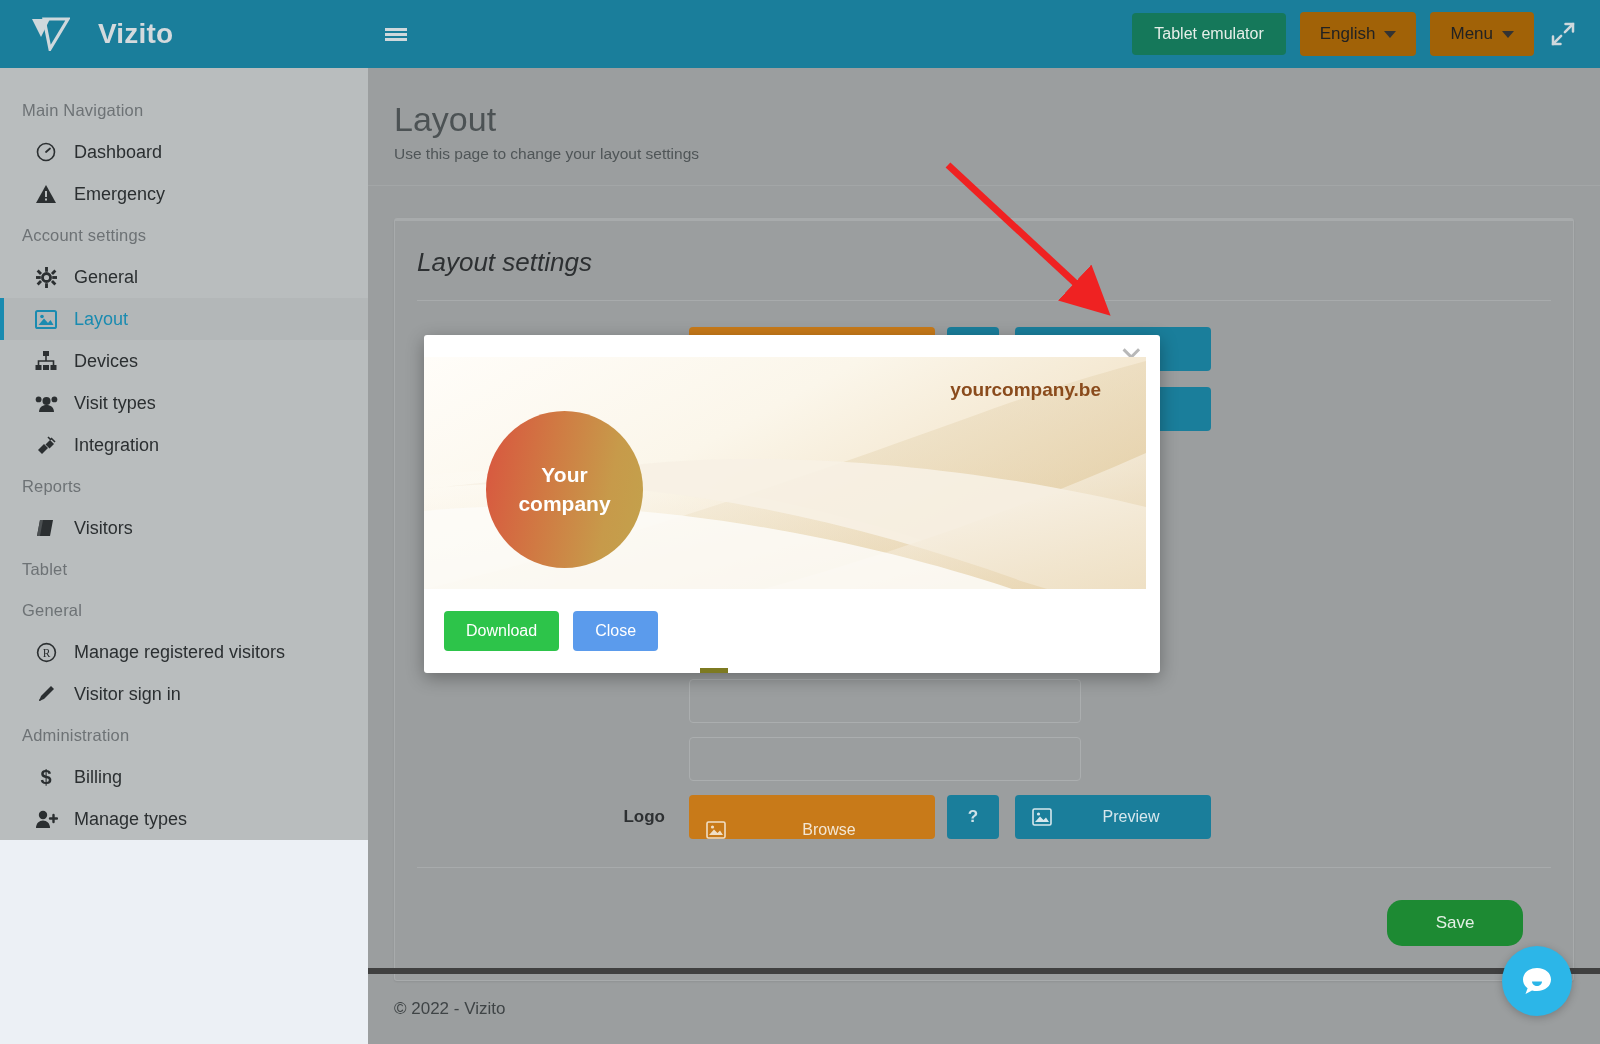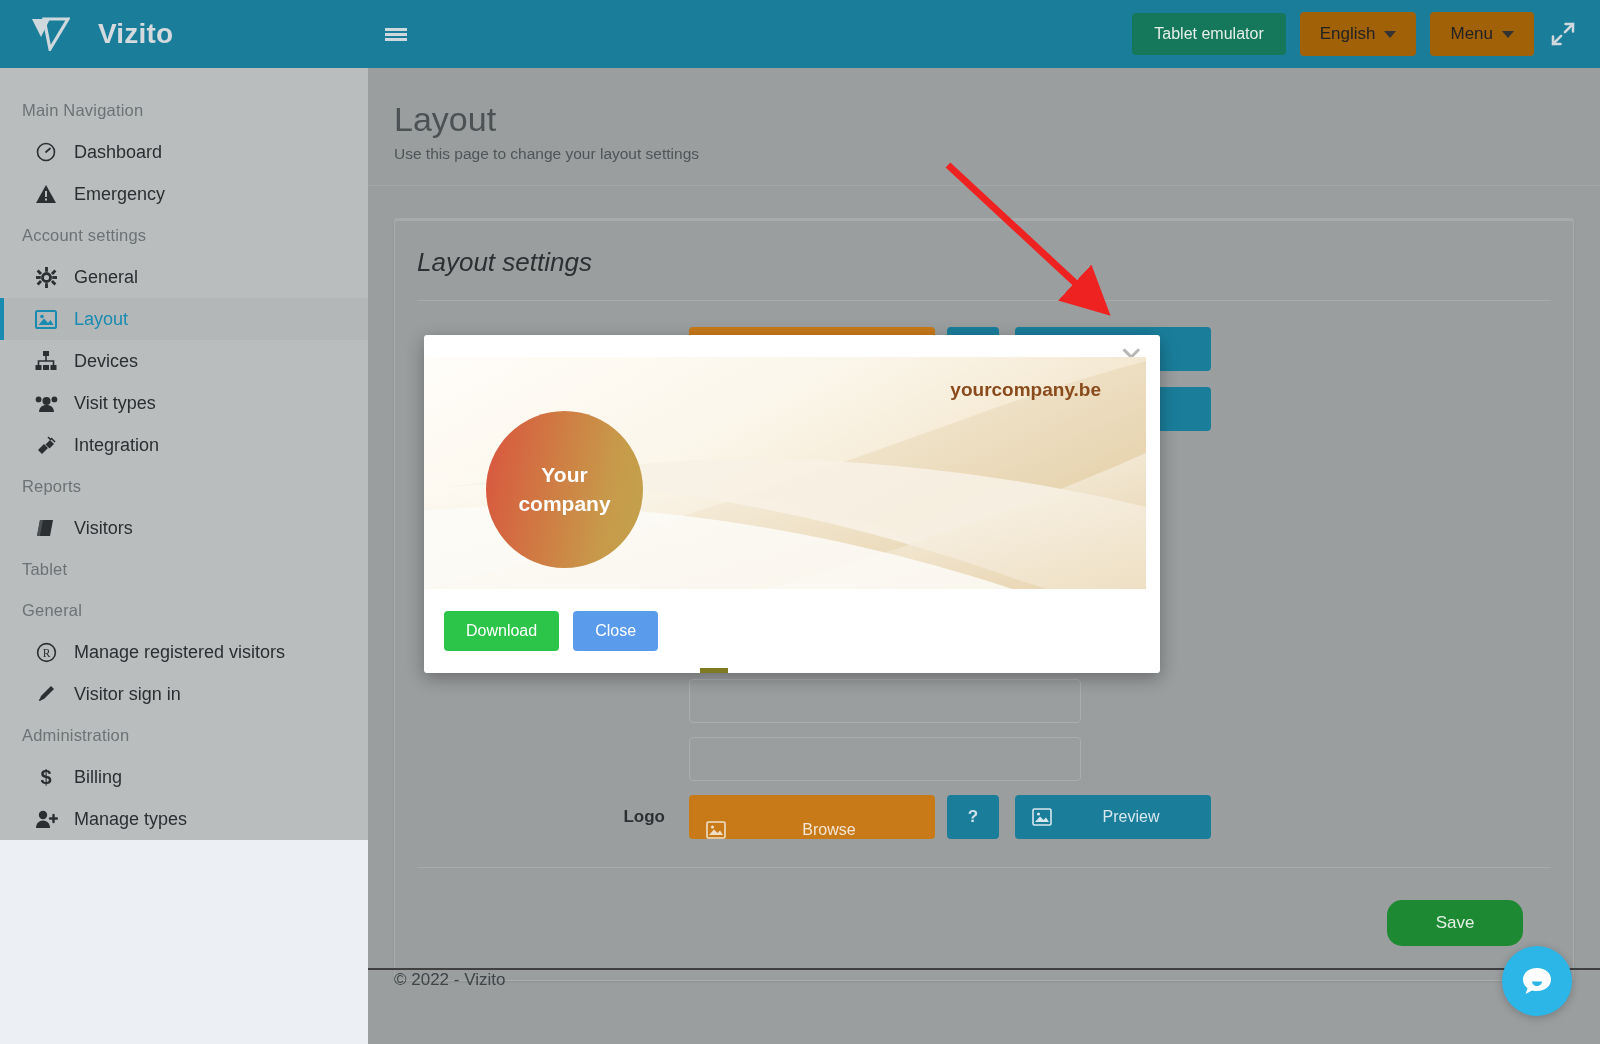--- a/index.html
+++ b/index.html
@@ -125,21 +125,21 @@
 
   .save-row { display: flex; justify-content: flex-end; padding: 32px 28px 0 0;
               border-top: 1px solid #a8abac; margin-top: 28px; }
   .save-btn {
     width: 136px; height: 46px; background: #1d8a33; border: none;
     border-radius: 15px; color: #e3f0e5; font-size: 17px; cursor: pointer;
   }
 
   .footer {
     position: absolute; left: 0; bottom: 0; width: 1232px; height: 76px;
-    border-top: 2px solid #404040; display: flex; 
+    border-top: 6px solid #404040; display: flex; align-items: center;
     padding-left: 26px; font-size: 17px; color: #3f4446;
   }
 
   
   .annot { position: absolute; top: 0; left: 0; width: 1600px; height: 1044px;
            pointer-events: none; z-index: 60; }
 
   
   .modal {
     position: absolute; left: 424px; top: 335px; width: 736px; height: 338px;

